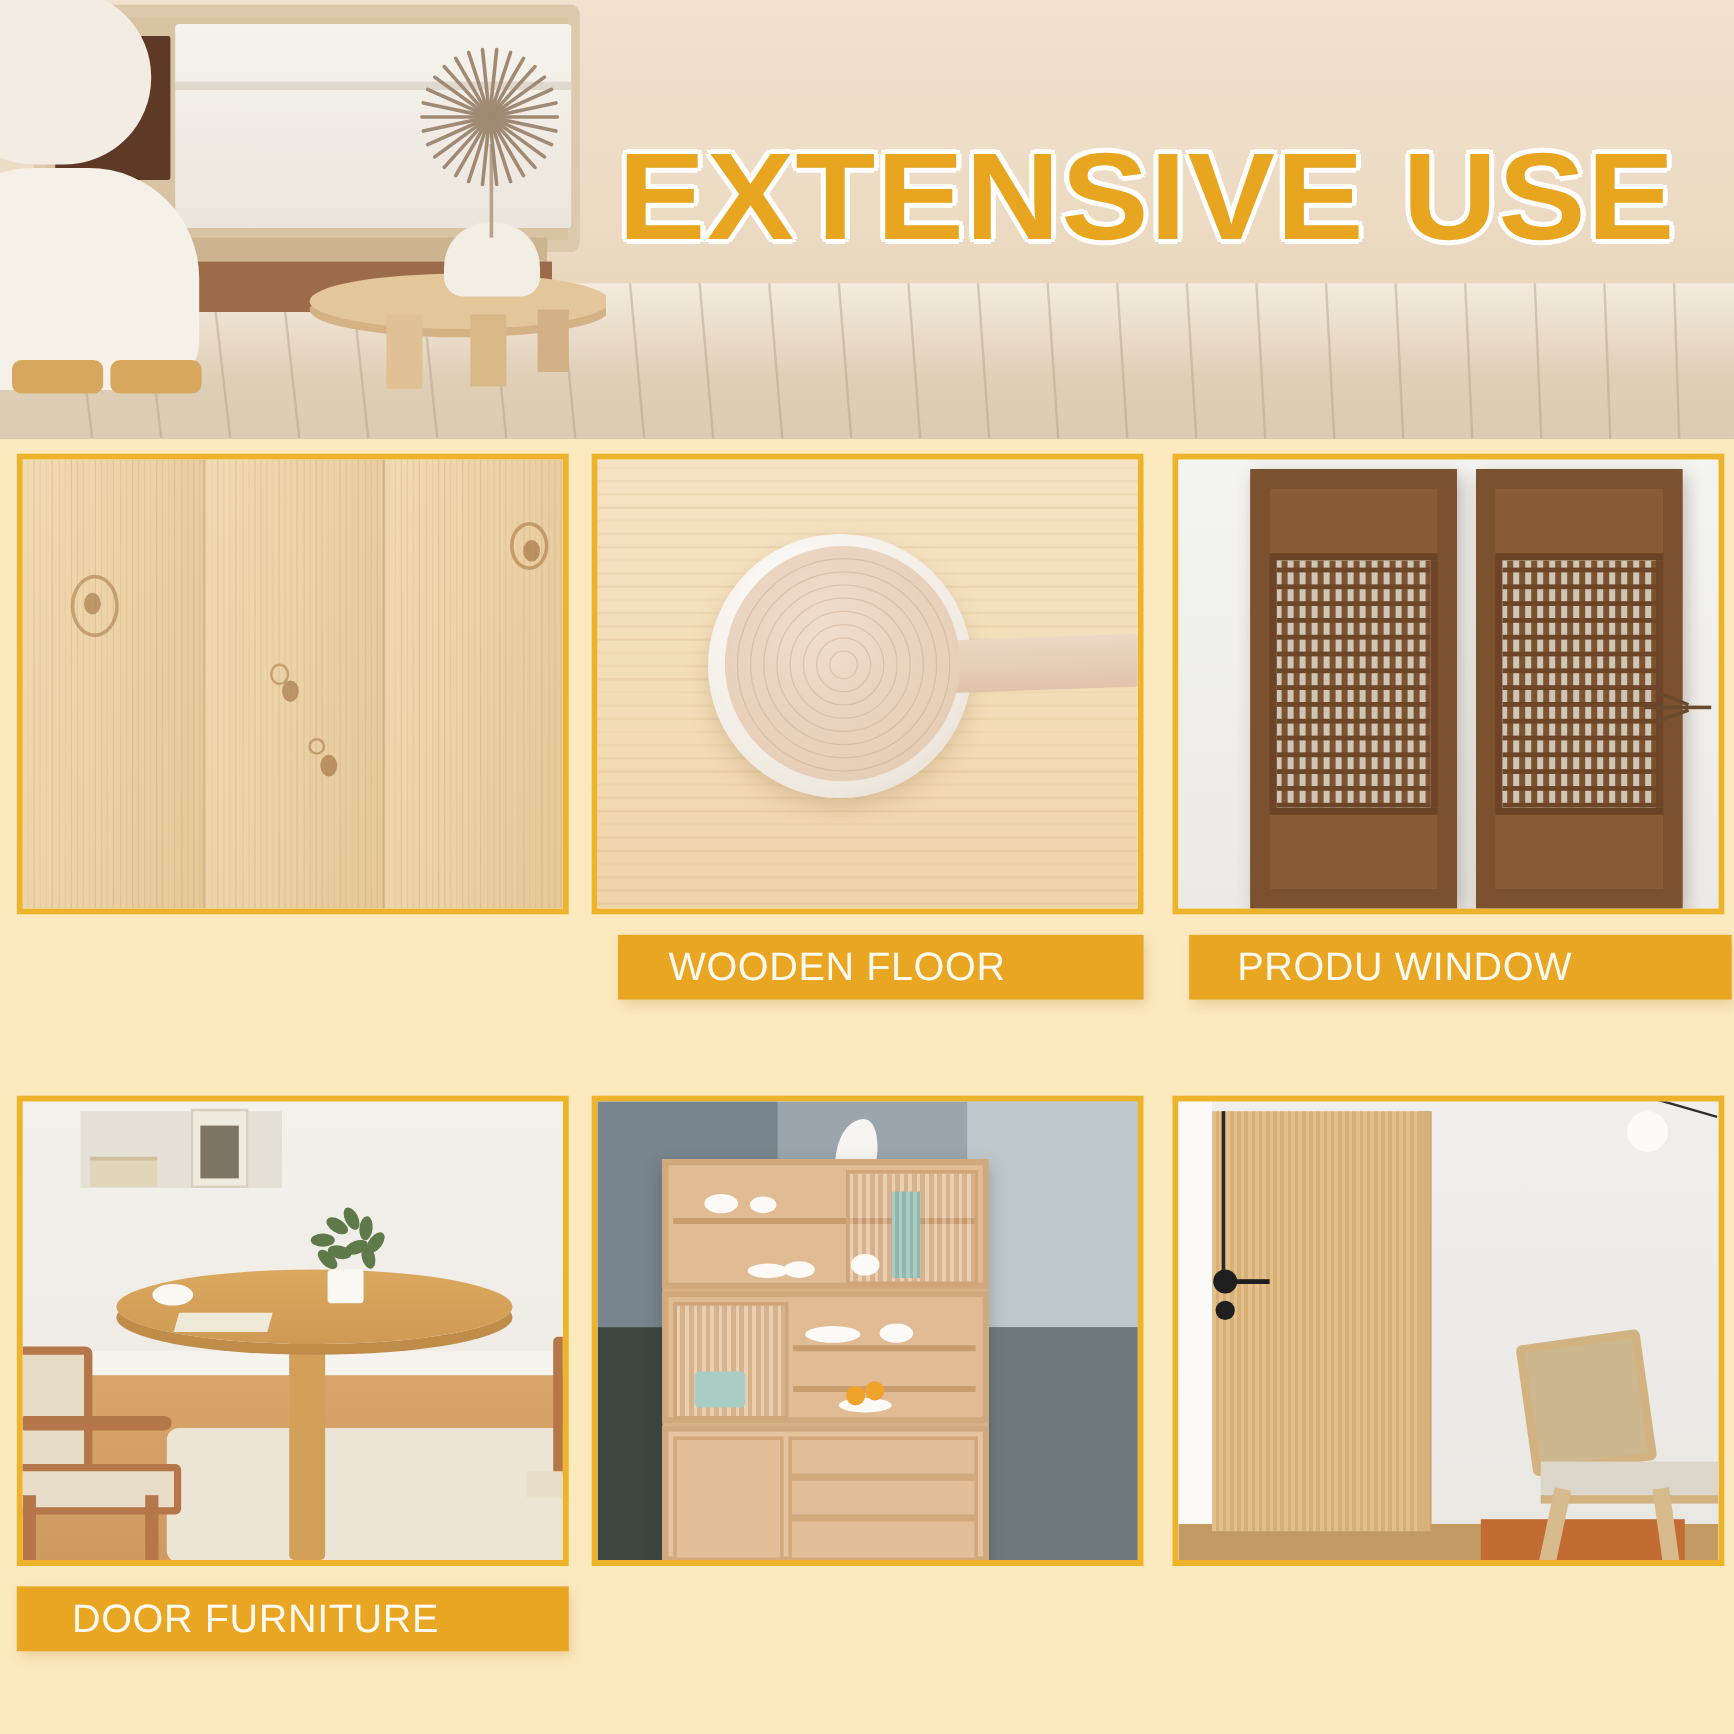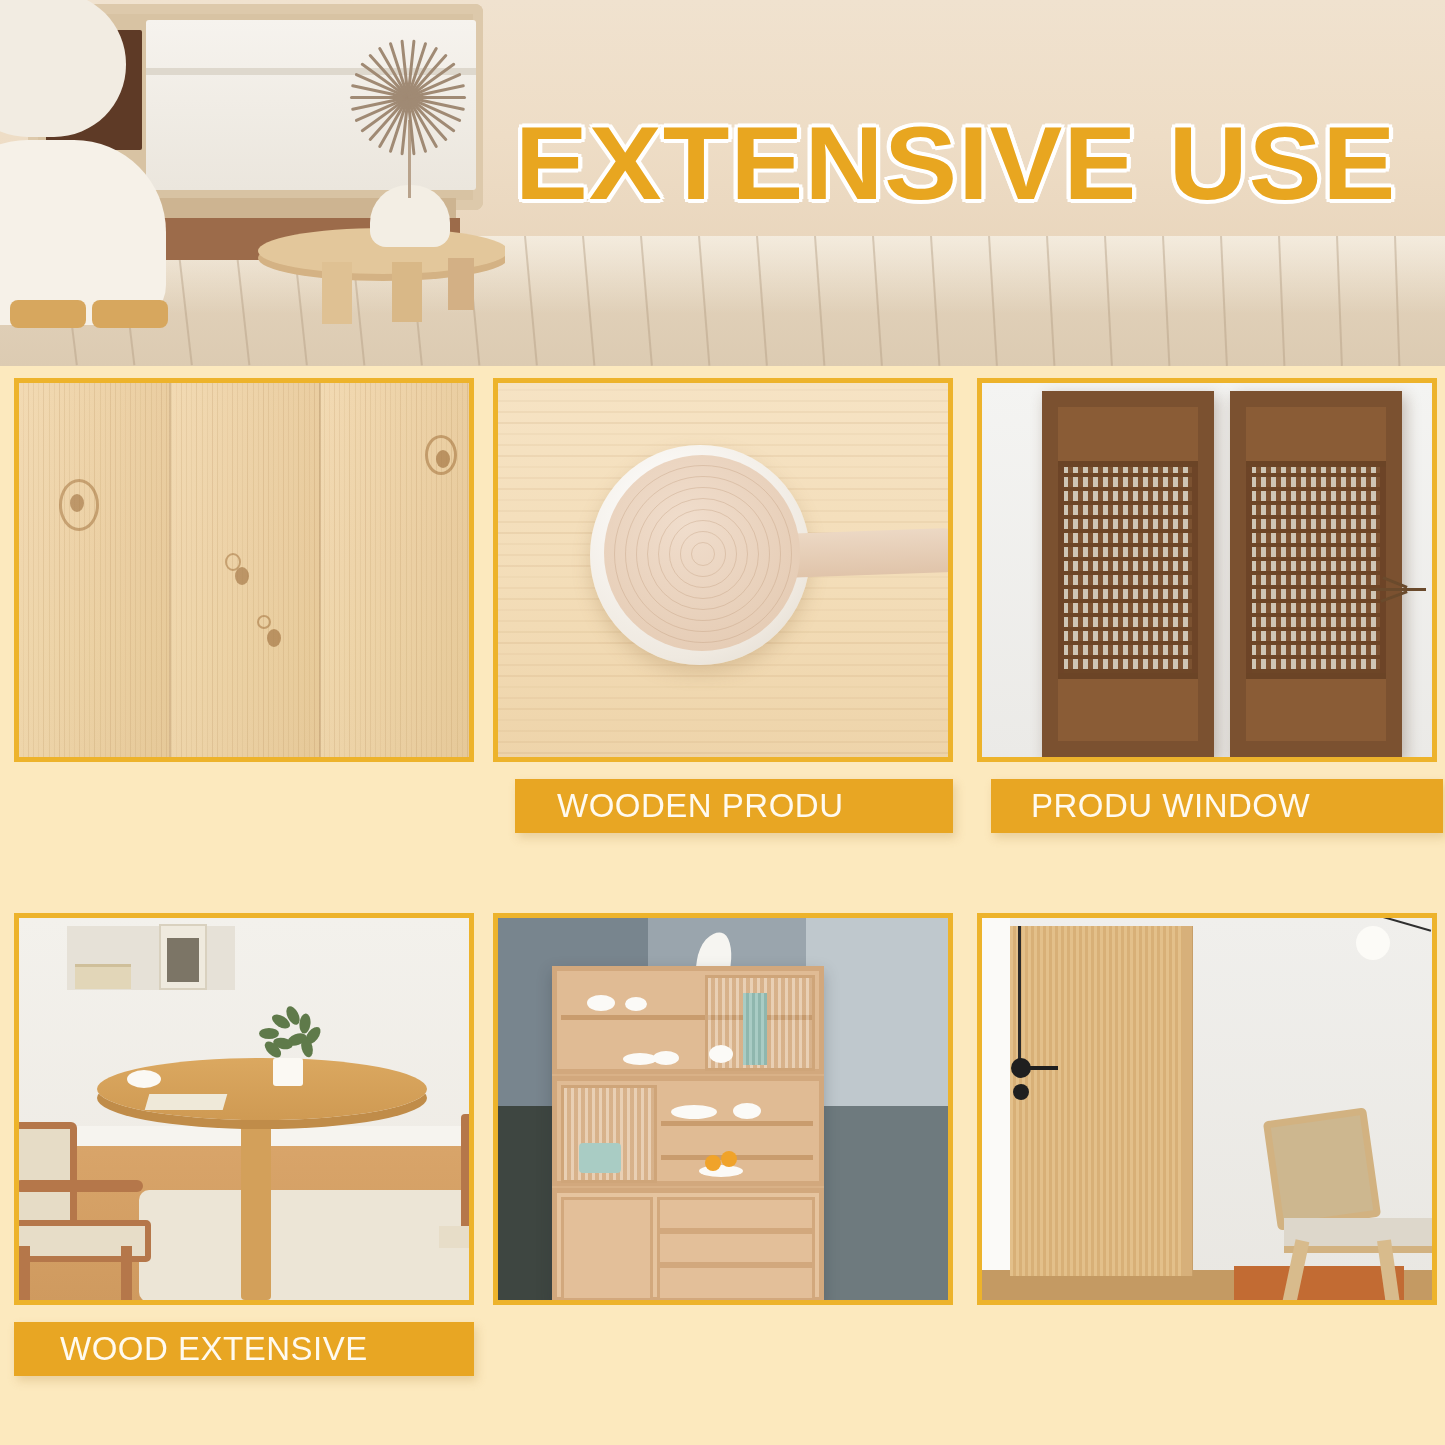--- a/index.html
+++ b/index.html
@@ -434,21 +434,21 @@
             <div class="ring" style="width: 44px; height: 44px; left: 76px; top: 76px;"></div>
             <div class="ring" style="width: 66px; height: 66px; left: 65px; top: 65px;"></div>
             <div class="ring" style="width: 88px; height: 88px; left: 54px; top: 54px;"></div>
             <div class="ring" style="width: 110px; height: 110px; left: 43px; top: 43px;"></div>
             <div class="ring" style="width: 132px; height: 132px; left: 32px; top: 32px;"></div>
             <div class="ring" style="width: 154px; height: 154px; left: 21px; top: 21px;"></div>
             <div class="ring" style="width: 176px; height: 176px; left: 10px; top: 10px;"></div>
           </div>
       </div>
       <div class="bar">
-        <span>WOODEN PRODU</span>
+        <span>WOODEN FLOOR</span>
       </div>
     </div>
 
     <div class="cell col2 row0">
       <div class="thumb">
         <div class="wallw"></div>
         <div class="panel" style="left:60px">
           <div class="cap"></div>
           <div class="foot"></div>
           <div class="lat" id="lat1">
@@ -554,21 +554,21 @@
           <div class="seat"></div>
           <div class="lg" style="left:14px;top:124px"></div>
           <div class="lg" style="left:116px;top:124px"></div>
         </div>
         <div class="ch4r">
           <div class="bk"></div>
           <div class="st"></div>
         </div>
       </div>
       <div class="bar">
-        <span>WOOD EXTENSIVE</span>
+        <span>DOOR FURNITURE</span>
       </div>
     </div>
 
     <div class="cell col1 row1">
       <div class="thumb">
         <div class="room5"></div>
         <div class="w5a"></div>
         <div class="w5e"></div>
         <div class="w5b"></div>
         <div class="w5c"></div>

